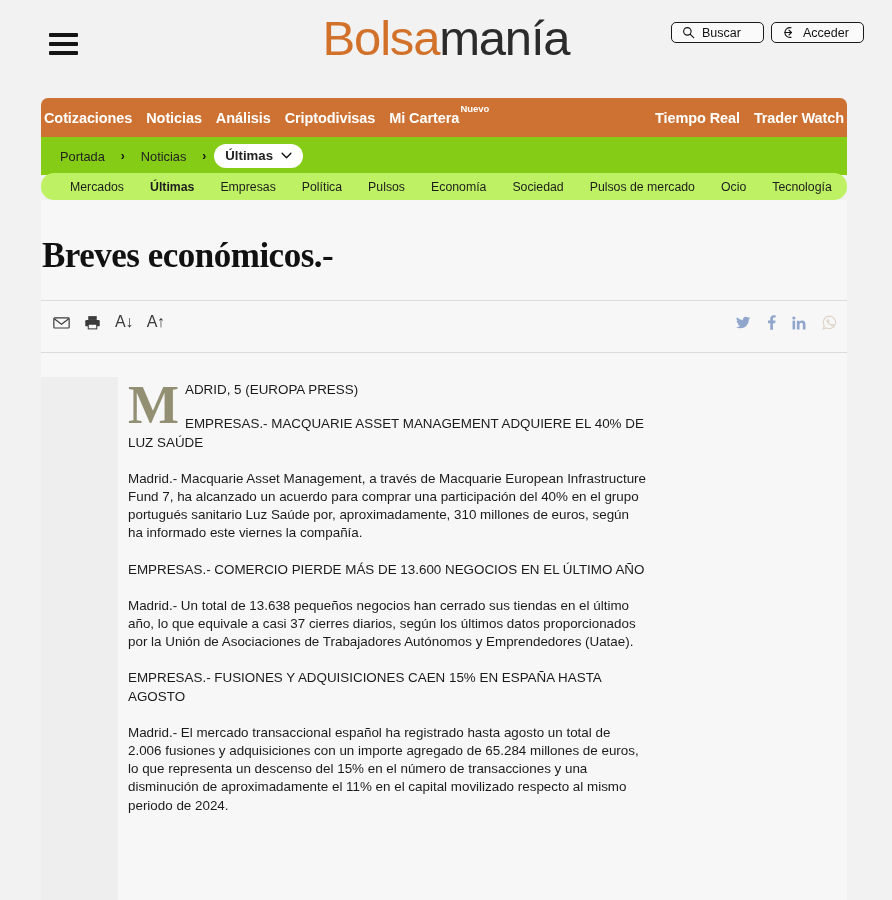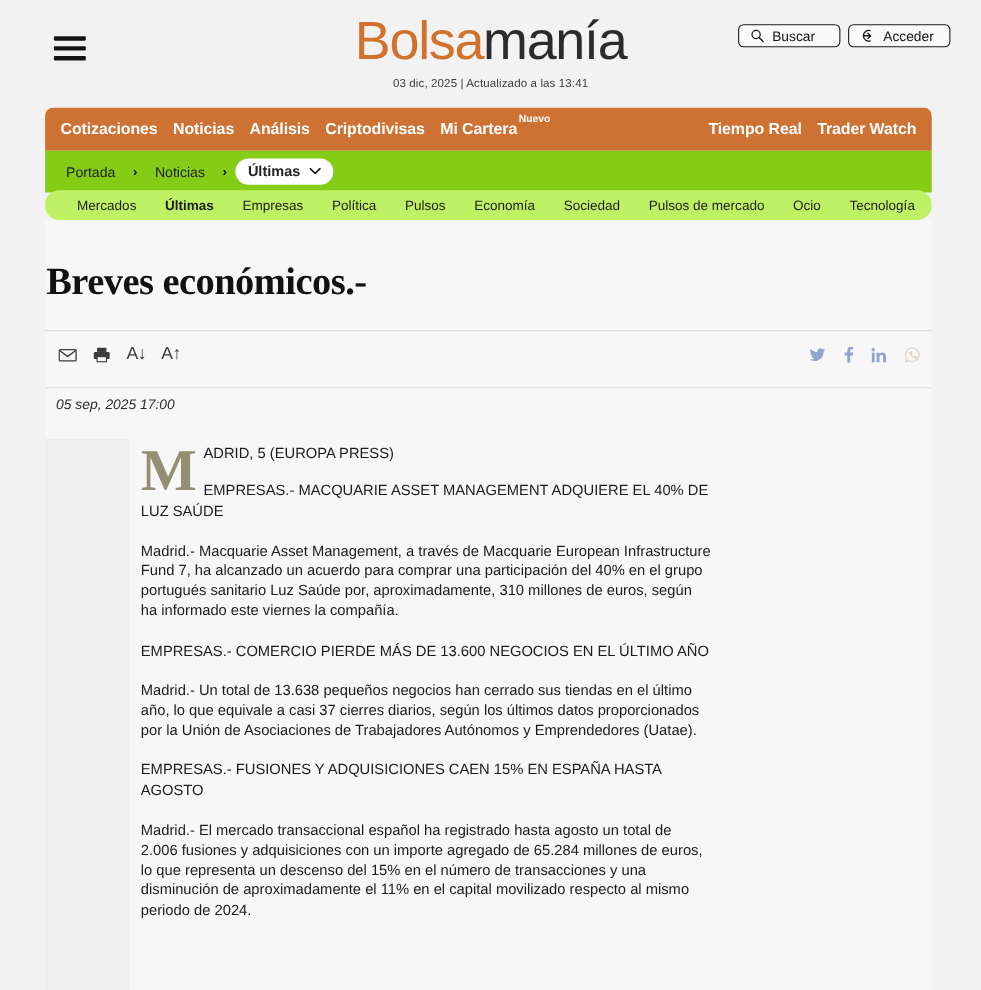--- a/index.html
+++ b/index.html
@@ -79,21 +79,21 @@
   .hdr-btn svg { flex: 0 0 auto; }
 
   
   .orangebar {
     position: absolute;
     left: 41px; top: 98px;
     width: 806px; height: 39px;
     background: #cd7232;
     border-radius: 7px 7px 0 0;
     display: flex; align-items: center;
-    padding: 0 14px;
+    padding: 0 3px;
     color: #fff;
   }
   .orangebar .left { display: flex; align-items: flex-start; gap: 14px; }
   .orangebar .right { margin-left: auto; display: flex; gap: 14px; align-items: center; }
   .onav {
     font-size: 14.5px;
     font-weight: bold;
     color: #ffffff;
     cursor: pointer;
     letter-spacing: -0.1px;
@@ -242,21 +242,20 @@
     <div class="hamburger">
       <span></span>
       <span></span>
       <span></span>
     </div>
 
     <div class="brand">
       <div>
         <span class="brand-word brand-a">Bolsa</span><span class="brand-word brand-b">manía</span>
       </div>
-      <div class="brand-sub">03 dic, 2025 | Actualizado a las 13:41</div>
     </div>
 
     <div class="hdr-btns">
       <div class="hdr-btn">
         <svg width="13" height="13" viewBox="0 0 16 16">
           <circle cx="6.6" cy="6.6" r="4.6" fill="none" stroke="#111" stroke-width="1.4"></circle>
           <line x1="10.2" y1="10.2" x2="14.4" y2="14.4" stroke="#111" stroke-width="1.4" stroke-linecap="round"></line>
         </svg>
         <span>Buscar</span>
       </div>
@@ -357,21 +356,20 @@
         </span>
         <span class="si">
           <svg width="15" height="15" viewBox="0 0 16 16">
             <path d="M8 1.3a6.6 6.6 0 0 0-5.6 10.1L1.4 14.8l3.5-1A6.6 6.6 0 1 0 8 1.3z" fill="none" stroke="#e0d5c8" stroke-width="1.3"></path>
             <path d="M5.6 5c.25-.5.5-.5.8-.5h.4c.2 0 .4 0 .6.5l.6 1.4c.1.25 0 .45-.15.6l-.4.4c-.15.15-.2.3-.1.5.35.7 1.25 1.65 2.1 2 .2.1.4.05.5-.1l.4-.45c.15-.15.35-.2.55-.1l1.3.65c.3.15.35.3.35.5v.4c0 .35-.25.75-.7.95-.5.2-1.1.2-1.75 0C8.7 11 7.3 10.1 6.3 9.05 5.3 8 4.9 7 4.85 6.4c-.05-.6.2-1.05.45-1.3z" fill="#e0d5c8"></path>
           </svg>
         </span>
       </div>
     </div>
 
-    <div class="pubdate">05 sep, 2025 17:00</div>
 
     <div class="body-wrap">
       <div class="rail"></div>
       <div class="bodytext">
         <p class="first">
           <span class="dropcap">M</span><span>ADRID, 5 (EUROPA PRESS)</span>
         </p>
         <p>EMPRESAS.- MACQUARIE ASSET MANAGEMENT ADQUIERE EL 40% DE LUZ SAÚDE</p>
         <p>Madrid.- Macquarie Asset Management, a través de Macquarie European Infrastructure Fund 7, ha alcanzado un acuerdo para comprar una participación del 40% en el grupo portugués sanitario Luz Saúde por, aproximadamente, 310 millones de euros, según ha informado este viernes la compañía.</p>
         <p>EMPRESAS.- COMERCIO PIERDE MÁS DE 13.600 NEGOCIOS EN EL ÚLTIMO AÑO</p>

